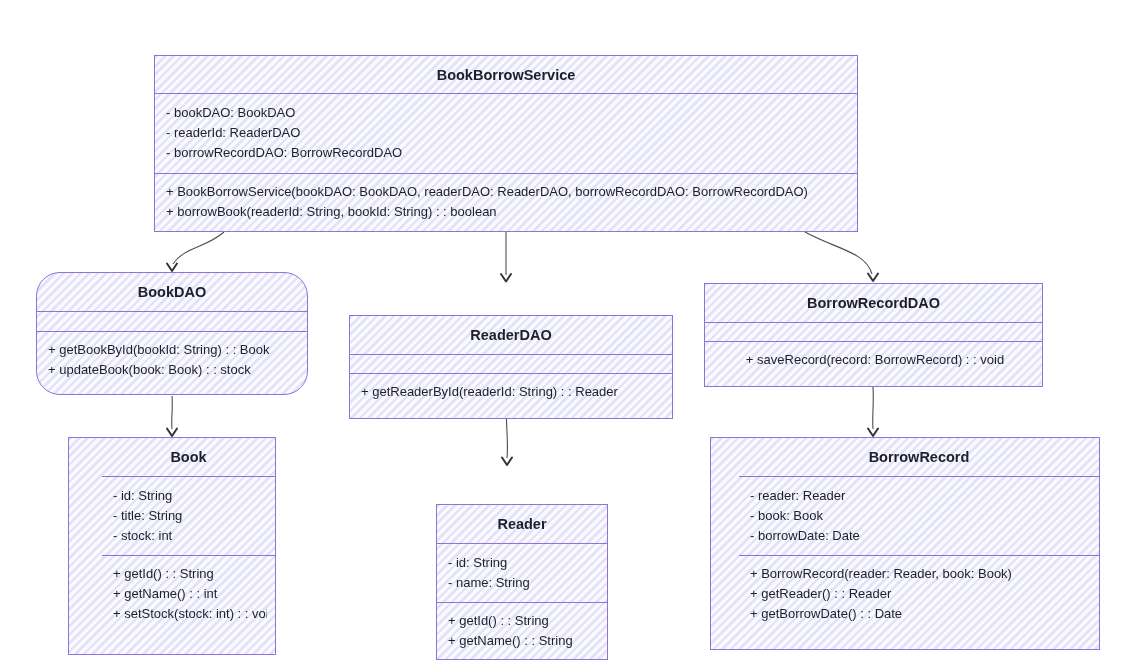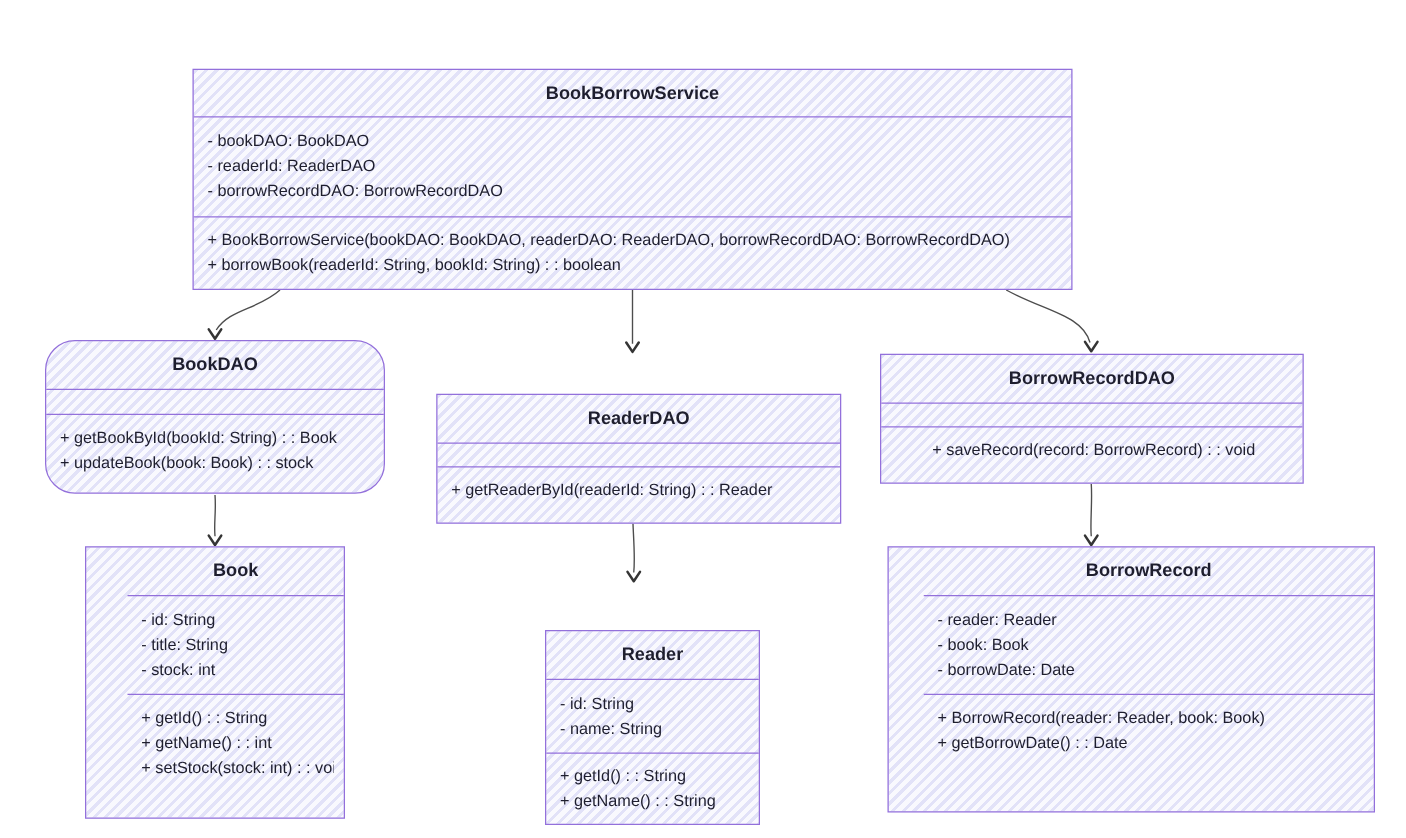--- a/index.html
+++ b/index.html
@@ -161,17 +161,18 @@
 
   <div class="uml-class" id="cls-borrowrecord">
     <div class="uml-title">BorrowRecord</div>
     <div class="uml-attrs">
       <div class="uml-line">- reader: Reader</div>
       <div class="uml-line">- book: Book</div>
       <div class="uml-line">- borrowDate: Date</div>
     </div>
     <div class="uml-methods">
       <div class="uml-line">+ BorrowRecord(reader: Reader, book: Book)</div>
+      <div class="uml-line">+ getReader() : : Reader</div>
       <div class="uml-line">+ getBorrowDate() : : Date</div>
     </div>
   </div>
 
 </div>
 
 </body></html>

